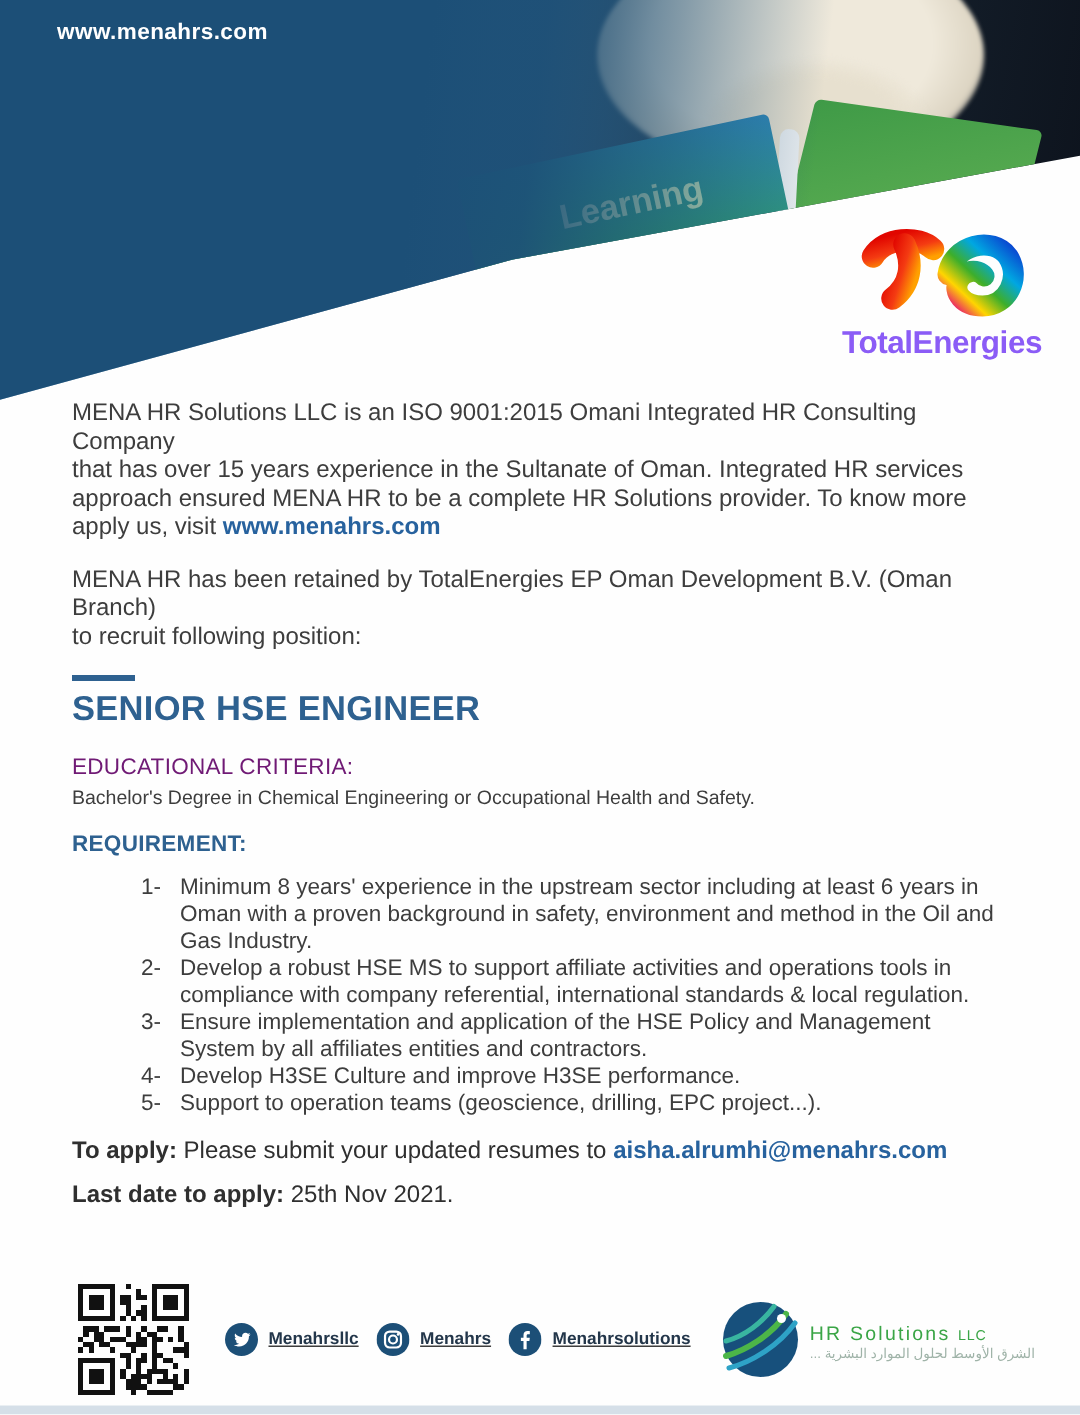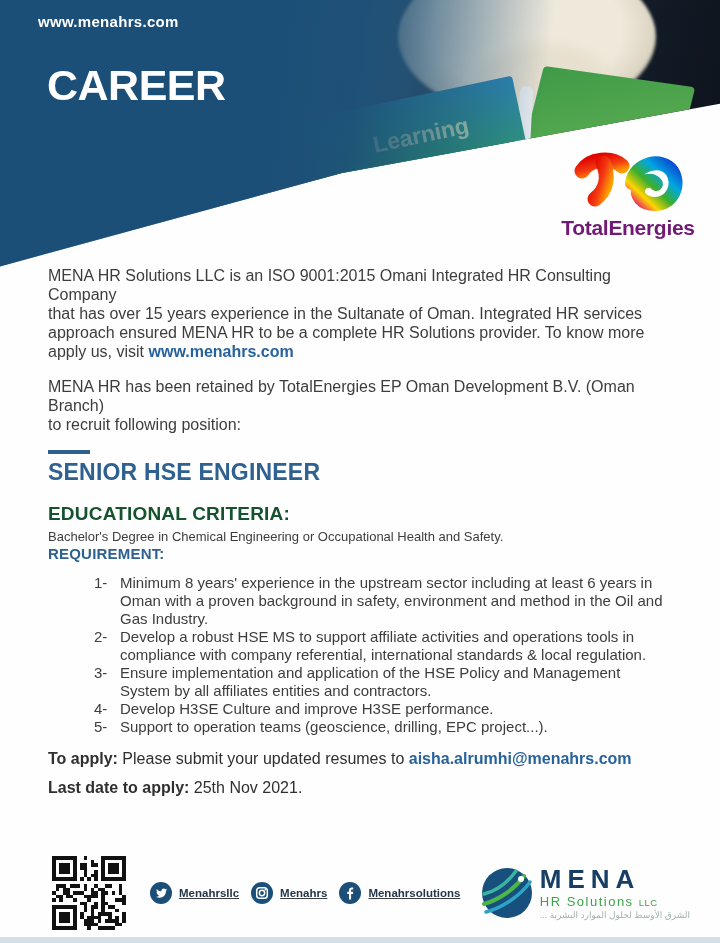--- a/index.html
+++ b/index.html
@@ -41,32 +41,32 @@
   .thumb{position:absolute;left:580px;top:148px;width:26px;height:60px;border-radius:13px;
     background:#c18a5c;transform:rotate(32deg);}
   .fingers{position:absolute;left:356px;top:226px;width:128px;height:32px;border-radius:16px;
     background:#c08a5c;transform:rotate(-13deg);}
   .hero-navy{
     background:linear-gradient(97deg,#1c4f77 0%,#1c4f77 38%,rgba(28,79,119,.93) 48%,rgba(28,79,119,.5) 60%,rgba(28,79,119,0) 73%);
   }
   .hero-url{position:absolute;left:38px;top:13px;color:#fff;font-weight:bold;font-size:15px;letter-spacing:.3px;z-index:3;}
   .hero-headline{position:absolute;left:47px;top:62px;color:#fff;font-weight:bold;font-size:43px;line-height:47px;letter-spacing:-.5px;z-index:3;}
   .te{position:absolute;left:538px;top:146px;width:180px;text-align:center;z-index:3;}
-  .te-name{color:#701a75;font-weight:bold;font-size:21px;letter-spacing:-.3px;margin-top:0;}
+  .te-name{color:#8b5cf6;font-weight:bold;font-size:21px;letter-spacing:-.3px;margin-top:0;}
   
   .content{position:relative;z-index:2;padding:0 56px 0 48px;}
   .p1{margin-top:14px;font-size:16px;line-height:19px;color:#3d3d3d;}
   .p2{margin-top:12px;font-size:16px;line-height:19px;color:#3d3d3d;}
   .blue-link{color:#27629e;font-weight:bold;text-decoration:none;}
   .title-rule{width:42px;height:4px;background:#2e6190;margin-top:14px;}
   .job-title{margin-top:5px;font-size:23px;font-weight:bold;color:#2e6190;letter-spacing:.2px;}
   .sec{margin-top:17px;}
-  .sec-h{font-size:19px;font-weight:bold;color:#14532d;letter-spacing:.2px;}
+  .sec-h{font-size:15px;font-weight:normal;color:#701a75;letter-spacing:.2px;}
   .sec-b{margin-top:4px;font-size:13px;color:#3d3d3d;}
-  .req-h{margin-top:1px;font-size:15px;font-weight:bold;color:#2e6190;letter-spacing:.2px;}
+  .req-h{margin-top:15px;font-size:15px;font-weight:bold;color:#2e6190;letter-spacing:.2px;}
   .req-list{margin-top:12px;margin-left:46px;}
   .req-item{display:flex;font-size:15px;line-height:18px;color:#3d3d3d;}
   .req-num{width:26px;flex:none;}
   .req-body{width:560px;}
   .apply{margin-top:14px;font-size:16px;color:#2f2f2f;}
   .apply b{color:#2f2f2f;}
   .deadline{margin-top:11px;font-size:16px;color:#2f2f2f;}
   
   .footer{position:absolute;left:0;bottom:8px;width:720px;height:84px;display:flex;align-items:center;
     padding:0 30px 0 52px;box-sizing:border-box;z-index:2;}
@@ -101,21 +101,20 @@
         <span class="bw3">DEVELOPM</span>
         <span class="bw4">content</span>
       </div>
       <div class="fingers"></div>
       <div class="thumb"></div>
       <div class="hand"></div>
     </div>
     <div class="hero-navy"></div>
     <div class="hero-url">www.menahrs.com</div>
     <div class="hero-headline">
-      <div>CAREER</div>
     </div>
     <div class="te">
       <svg width="118" height="66" viewBox="0 0 118 66">
         <defs>
           <linearGradient id="tg" x1="0" y1="0" x2="1" y2="1">
             <stop offset="0" stop-color="#e10600"></stop>
               <stop offset=".55" stop-color="#f43b12"></stop>
               <stop offset="1" stop-color="#ffa000"></stop>
           </linearGradient>
           <linearGradient id="eg" x1="1" y1="0" x2="0" y2="1">
@@ -437,20 +436,19 @@
 
   <div class="mena">
     <svg width="54" height="54" viewBox="0 0 54 54">
       <circle cx="27" cy="27" r="25" fill="#17507c"></circle>
       <path d="M4 38 C 18 34, 34 24, 44 10" stroke="#4cb648" stroke-width="4" fill="none" stroke-linecap="round"></path>
       <path d="M6 46 C 22 42, 40 30, 50 16" stroke="#2ea3c7" stroke-width="3.4" fill="none" stroke-linecap="round"></path>
       <path d="M4 28 C 16 25, 28 16, 36 5" stroke="#39b5a0" stroke-width="3.4" fill="none" stroke-linecap="round"></path>
       <circle cx="41" cy="13" r="3" fill="#fff"></circle>
     </svg>
     <div class="mena-text">
-      <div class="mena-name">MENA</div>
       <div class="mena-sub"><span>HR Solutions </span><small>LLC</small></div>
       <div class="mena-ar">الشرق الأوسط لحلول الموارد البشرية ...</div>
     </div>
   </div>
 </footer>
 
 <div class="bottom-strip"></div>
 
 </body></html>

